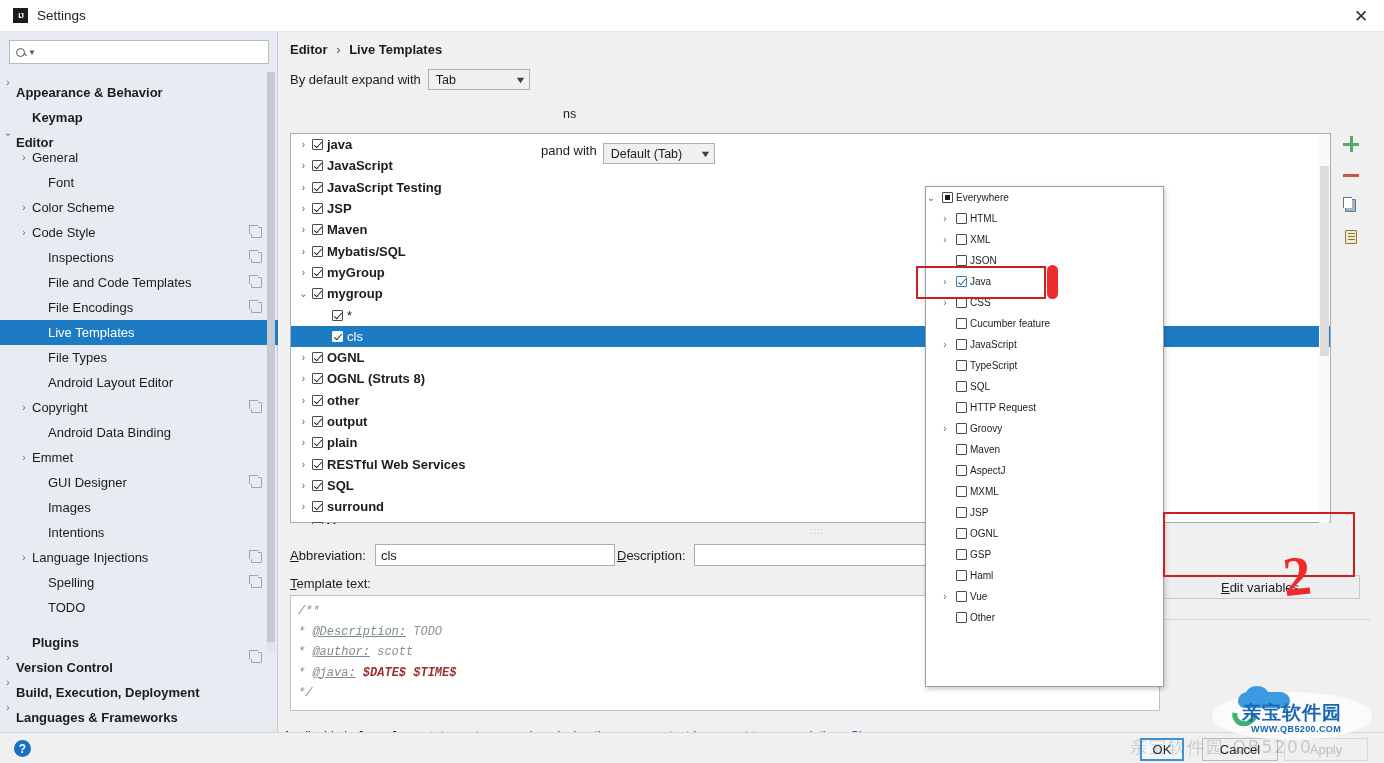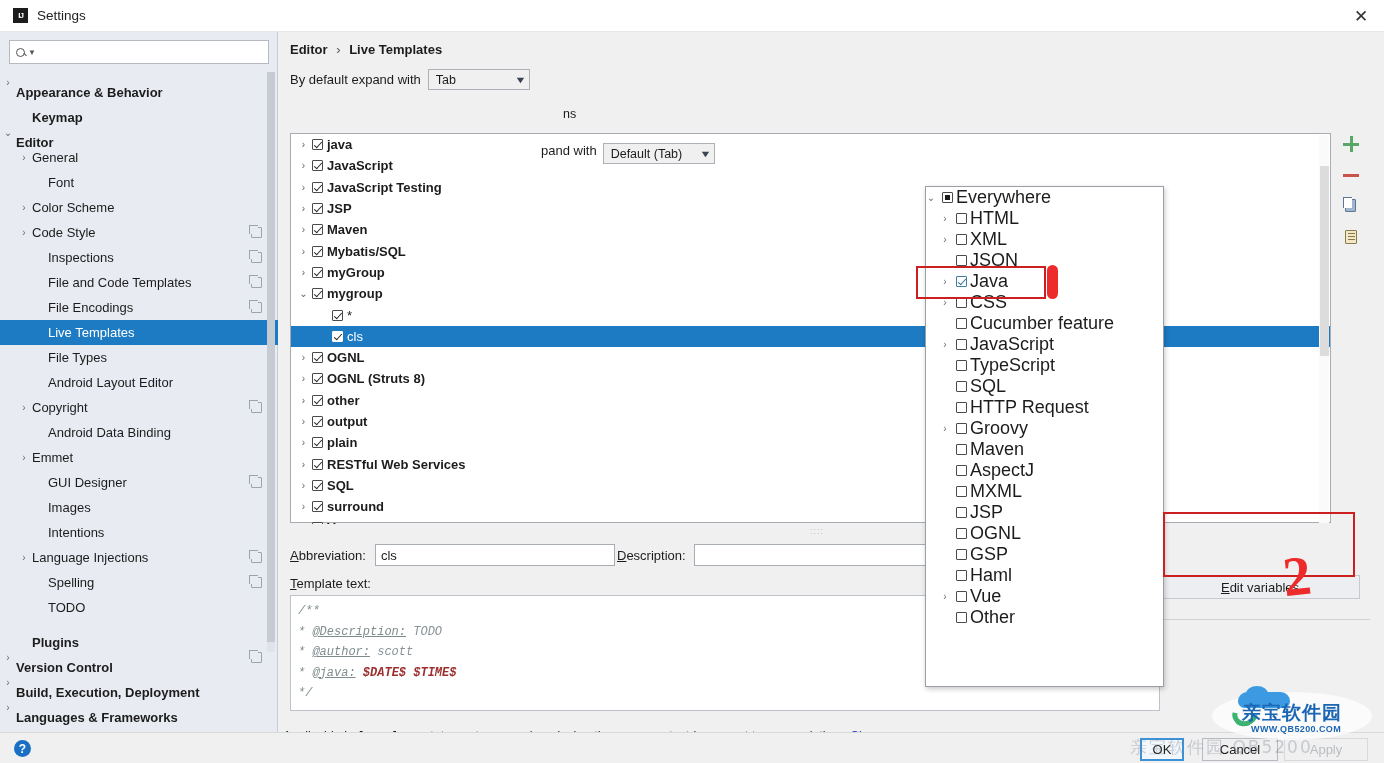--- a/index.html
+++ b/index.html
@@ -204,21 +204,21 @@
   #opt-expand .lbl { font-size:13px; margin-right:6px; }
   #opt-combo { width:112px; }
   
   #popup {
     position:absolute; left:925px; top:186px; width:239px; height:501px;
     background:#ffffff; border:1px solid #9a9ea5;
     box-shadow:1px 2px 5px rgba(0,0,0,.22);
   }
   .p-row { height:21px; display:flex; align-items:center; white-space:nowrap; cursor:pointer; }
   .p-row .parrow { width:22px; text-align:center; font-size:10px; color:#6a6f77; flex:0 0 22px; }
-  .p-row .plabel { font-size:18px; }
+  .p-row .plabel { font-size:10px; }
   .p-cb { width:11px; height:11px; border:1px solid #4a4a4a; background:#fff;
           margin-right:3px; flex:0 0 11px; position:relative; border-radius:1px; }
   .p-cb.checked { border-color:#3d7ea6; }
   .p-cb.checked::after { content:""; position:absolute; left:3px; top:0px; width:3px; height:7px;
           border:solid #2a6b8f; border-width:0 1.6px 1.6px 0; transform:rotate(42deg); }
   .p-cb.sq::after { content:""; position:absolute; left:2px; top:2px; width:5px; height:5px; background:#1c1c1c; }
   
   #ann-box1 {
     position:absolute; left:916px; top:266px; width:130px; height:33px;
     border:2px solid #cc1f1f; pointer-events:none;

